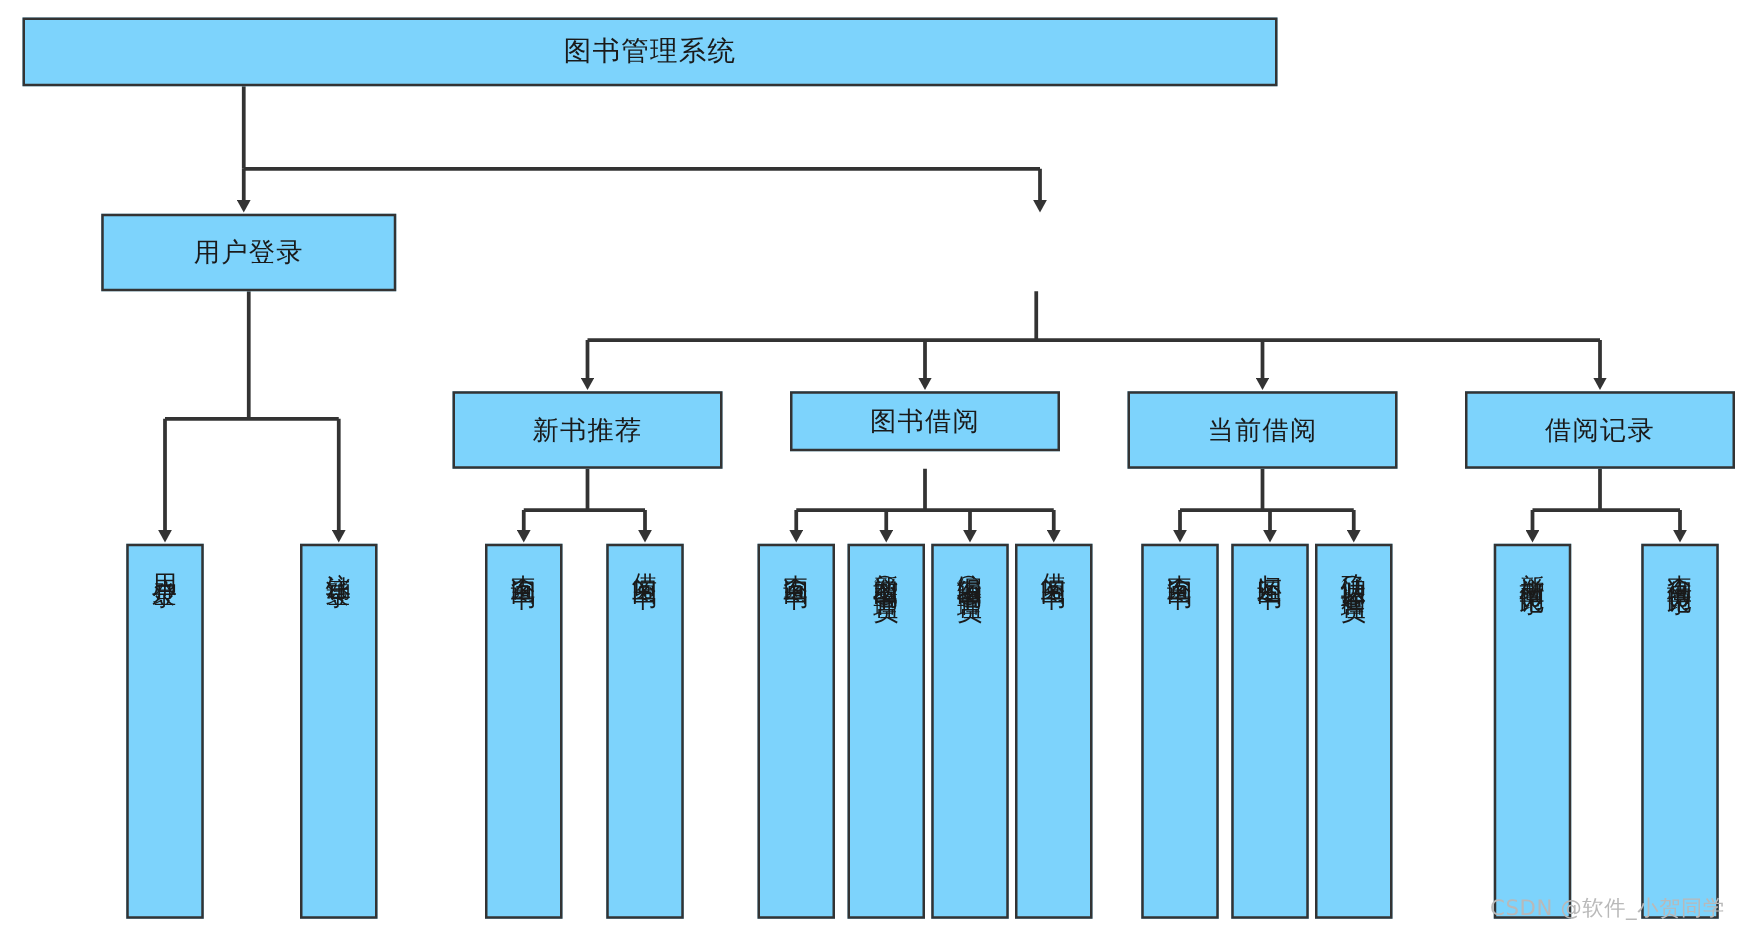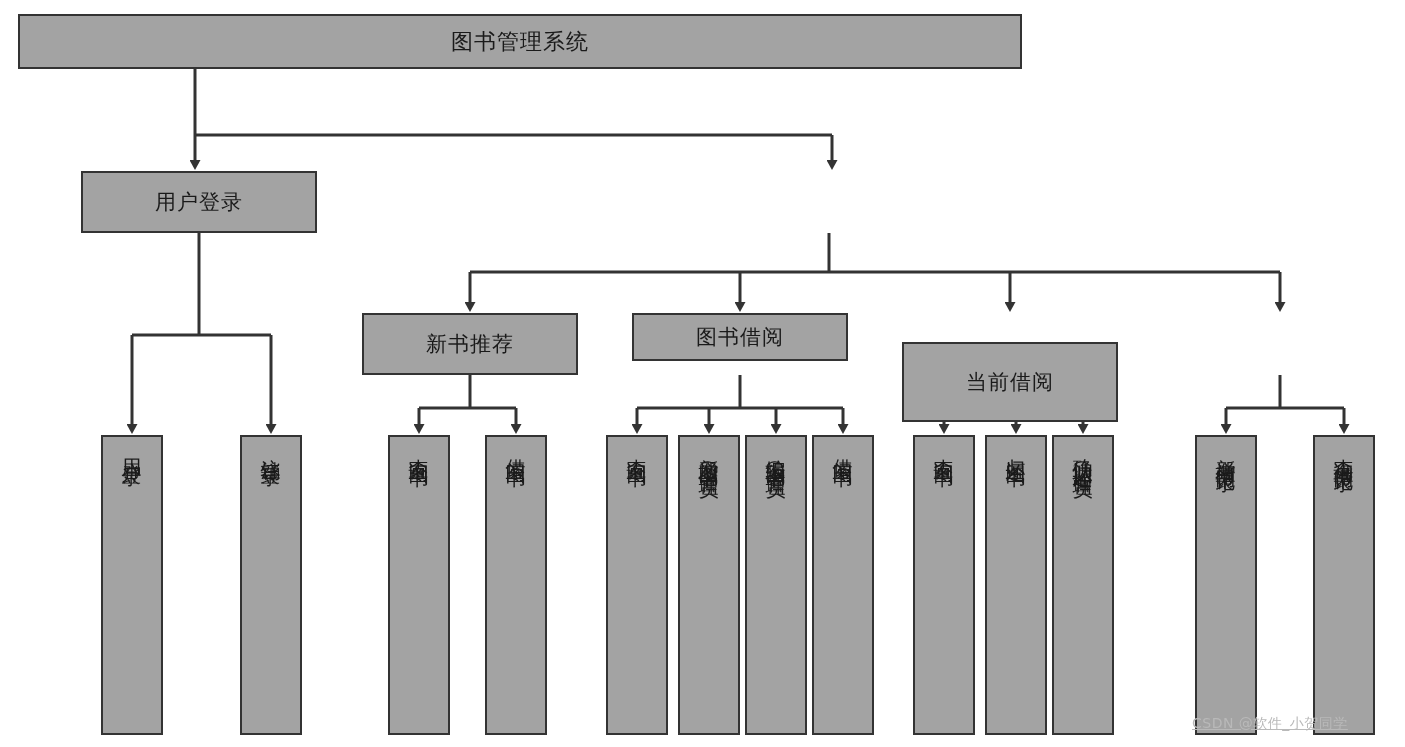--- a/index.html
+++ b/index.html
@@ -21,21 +21,21 @@
     position: absolute;
     left: 0;
     top: 0;
     width: 1405px;
     height: 747px;
     pointer-events: none;
   }
   .node {
     position: absolute;
     box-sizing: border-box;
-    background: #a3a3a3;
+    background: #7dd3fc;
     border: 2px solid #333333;
     display: flex;
     align-items: center;
     justify-content: center;
     color: #1a1a1a;
   }
   .node-label {
     text-align: center;
     line-height: 1.18;
     white-space: nowrap;
@@ -58,26 +58,25 @@
   .node.vert .node-label {
     writing-mode: vertical-rl;
     text-orientation: upright;
     font-size: 20px;
     letter-spacing: 3px;
     line-height: 1;
     white-space: nowrap;
   }
   .watermark {
     position: absolute;
-    font-size: 14px;
+    font-size: 17px;
     color: #b9b9b9;
     letter-spacing: 0.5px;
     white-space: nowrap;
     font-family: "DejaVu Sans", "Liberation Sans", sans-serif;
-    text-decoration: underline;
   }
 </style>
 </head>
 <body>
 
 <div id="canvas">
 
   <svg class="edges" viewBox="0 0 1405 747" xmlns="http://www.w3.org/2000/svg">
     <defs>
       <marker id="arrow" markerWidth="10" markerHeight="11" refX="1" refY="5.5" orient="auto" markerUnits="userSpaceOnUse">
@@ -135,22 +134,25 @@
   <div class="node horiz" style="left: 81px; top: 171px; width: 236px; height: 62px;">
     <span class="node-label">用户登录</span>
   </div>
 
   <div class="node horiz" style="left: 362px; top: 313px; width: 216px; height: 62px;">
     <span class="node-label">新书推荐</span>
   </div>
   <div class="node horiz" style="left: 632px; top: 313px; width: 216px; height: 48px;">
     <span class="node-label">图书借阅</span>
   </div>
-  <div class="node horiz" style="left: 902px; top: 313px; width: 216px; height: 80px; margin-top: 29px;">
+  <div class="node horiz" style="left: 902px; top: 313px; width: 216px; height: 62px;">
     <span class="node-label">当前借阅</span>
+  </div>
+  <div class="node horiz" style="left: 1172px; top: 313px; width: 216px; height: 62px;">
+    <span class="node-label">借阅记录</span>
   </div>
 
   <div class="node vert" style="left: 101px; top: 435px; width: 62px; height: 300px;">
     <span class="node-label">用户登录</span>
   </div>
   <div class="node vert" style="left: 240px; top: 435px; width: 62px; height: 300px;">
     <span class="node-label">注销登录</span>
   </div>
   <div class="node vert" style="left: 388px; top: 435px; width: 62px; height: 300px;">
     <span class="node-label">查询图书</span>

